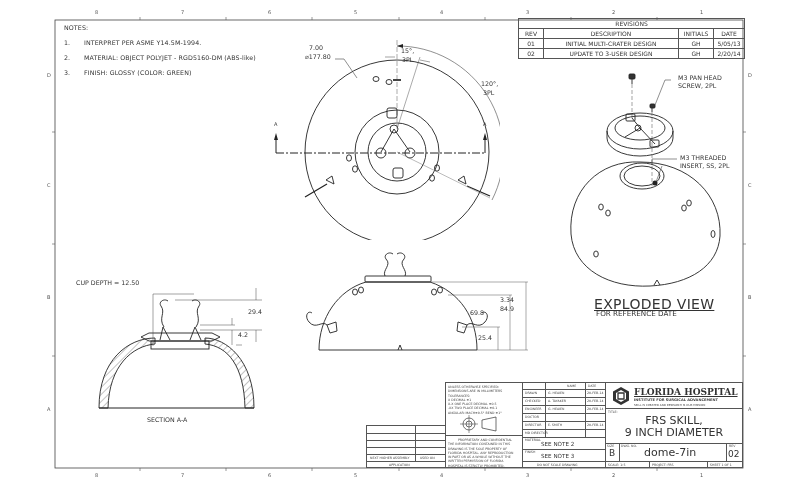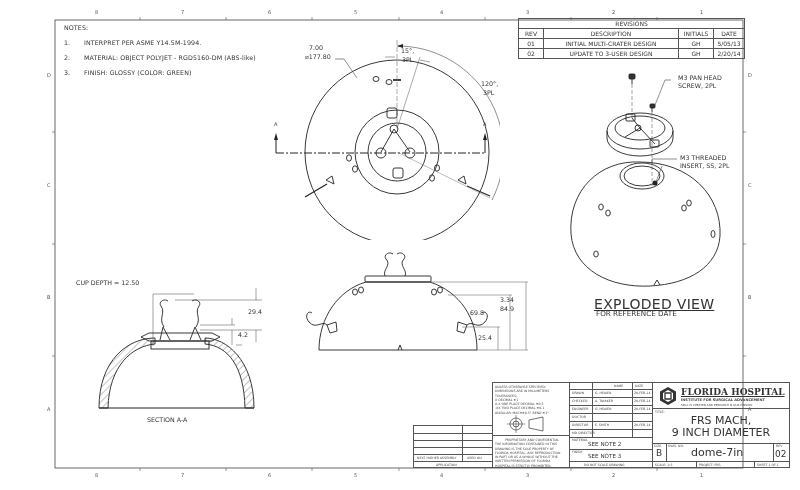--- a/index.html
+++ b/index.html
@@ -6,21 +6,21 @@
   body { width:800px; height:490px; position:relative; overflow:hidden; font-family:"DejaVu Sans", sans-serif; color:#222; }
   .abs { position:absolute; }
   .zone-label { position:absolute; font-size:5px; color:#555; }
   .notes { position:absolute; left:64px; top:24px; font-size:6.3px; color:#333; letter-spacing:0.1px; }
   .notes div { height:15px; white-space:nowrap; }
   .notes .num { display:inline-block; width:20px; }
   table.rev { position:absolute; left:518px; top:18px; border-collapse:collapse; font-size:6px; color:#333; }
   table.rev td { border:1px solid #555; padding:0 3px; height:9px; text-align:center; white-space:nowrap; }
   .dimtext { position:absolute; font-size:6.3px; color:#333; white-space:nowrap; }
   .label { position:absolute; font-size:6.3px; color:#333; white-space:nowrap; }
-  .tb-cell { position:absolute; border:1px solid #555; box-sizing:border-box; overflow:hidden;margin-left:47px; }
+  .tb-cell { position:absolute; border:1px solid #555; box-sizing:border-box; overflow:hidden; }
   .tb-small { font-size:3.2px; color:#444; position:absolute; white-space:nowrap; }
   .tb-mid { font-size:5.6px; color:#333; position:absolute; white-space:nowrap; }
 </style>
 </head>
 <body>
 
 <svg class="abs" style="left:0;top:0" width="800" height="490" viewBox="0 0 800 490">
   <rect x="55" y="20" width="688" height="448" fill="none" stroke="#444" stroke-width="0.8"></rect>
 
   <g stroke="#555" stroke-width="0.6">
@@ -354,21 +354,21 @@
       <polygon points="10,1 18,5.5 18,14.5 10,19 2,14.5 2,5.5" fill="#333"></polygon>
       <polygon points="10,4 15,7 15,13 10,16 5,13 5,7" fill="#fff"></polygon>
       <path d="M7 7 L13 7 L13 13 L7 13 Z" fill="none" stroke="#333" stroke-width="1.3"></path>
     </svg>
     <span style="position:absolute;left:28px;top:4px;font-family:'DejaVu Serif',serif;font-size:9px;font-weight:bold;text-decoration:underline;color:#333;white-space:nowrap">FLORIDA HOSPITAL</span>
     <span class="tb-small" style="left:28px;top:15px;font-weight:bold;font-size:3.6px">INSTITUTE FOR SURGICAL ADVANCEMENT</span>
     <span class="tb-small" style="left:28px;top:20px;font-size:2.8px">SKILL IS CREATED AND RESEARCH IS OUR MISSION</span>
     <div style="position:absolute;left:0;top:25px;width:100%;border-top:1px solid #555"></div>
     <span class="tb-small" style="left:2px;top:27px">TITLE:</span>
     <div style="position:absolute;left:0;top:32px;width:100%;text-align:center;font-size:11px;color:#333;line-height:12px">
-      <div>FRS MACH,</div>
+      <div>FRS SKILL,</div>
       <div>9 INCH DIAMETER</div>
     </div>
     <div style="position:absolute;left:0;top:60px;width:100%;border-top:1px solid #555"></div>
     <div style="position:absolute;left:0;top:78px;width:100%;border-top:1px solid #555"></div>
     <div style="position:absolute;left:13px;top:60px;height:18px;border-left:1px solid #555"></div>
     <div style="position:absolute;left:120px;top:60px;height:18px;border-left:1px solid #555"></div>
     <span class="tb-small" style="left:1px;top:61px">SIZE</span>
     <span style="position:absolute;left:3px;top:65px;font-size:9px;color:#333">B</span>
     <span class="tb-small" style="left:15px;top:61px">DWG. NO.</span>
     <span style="position:absolute;left:38px;top:63px;font-size:11px;color:#333">dome-7in</span>

